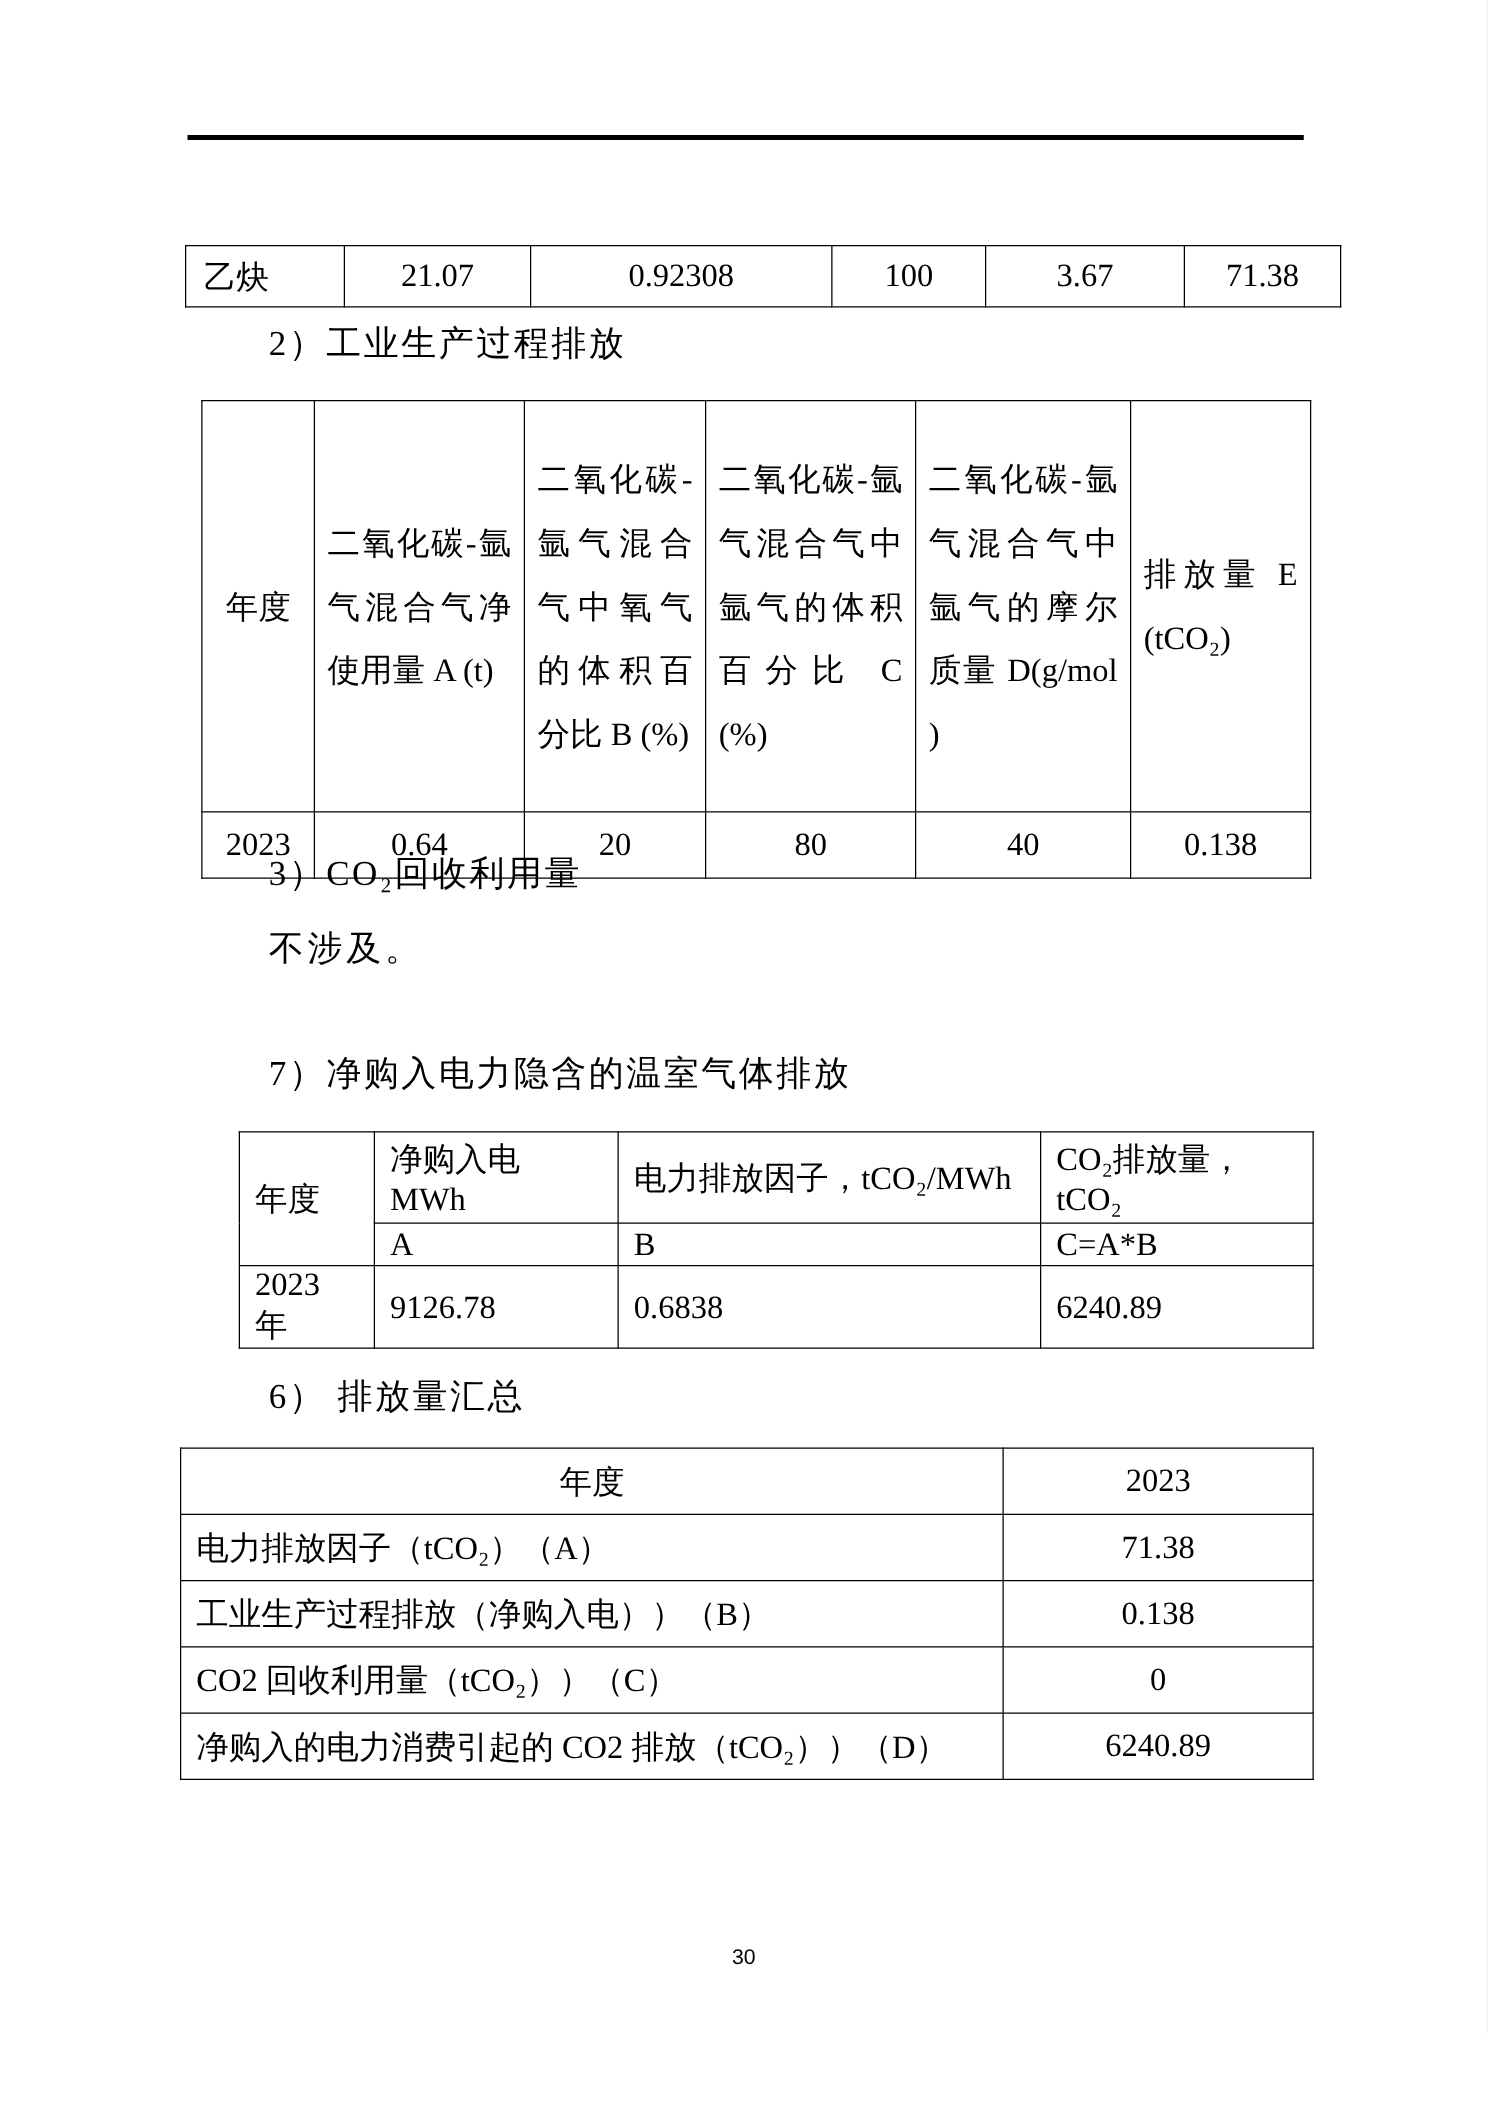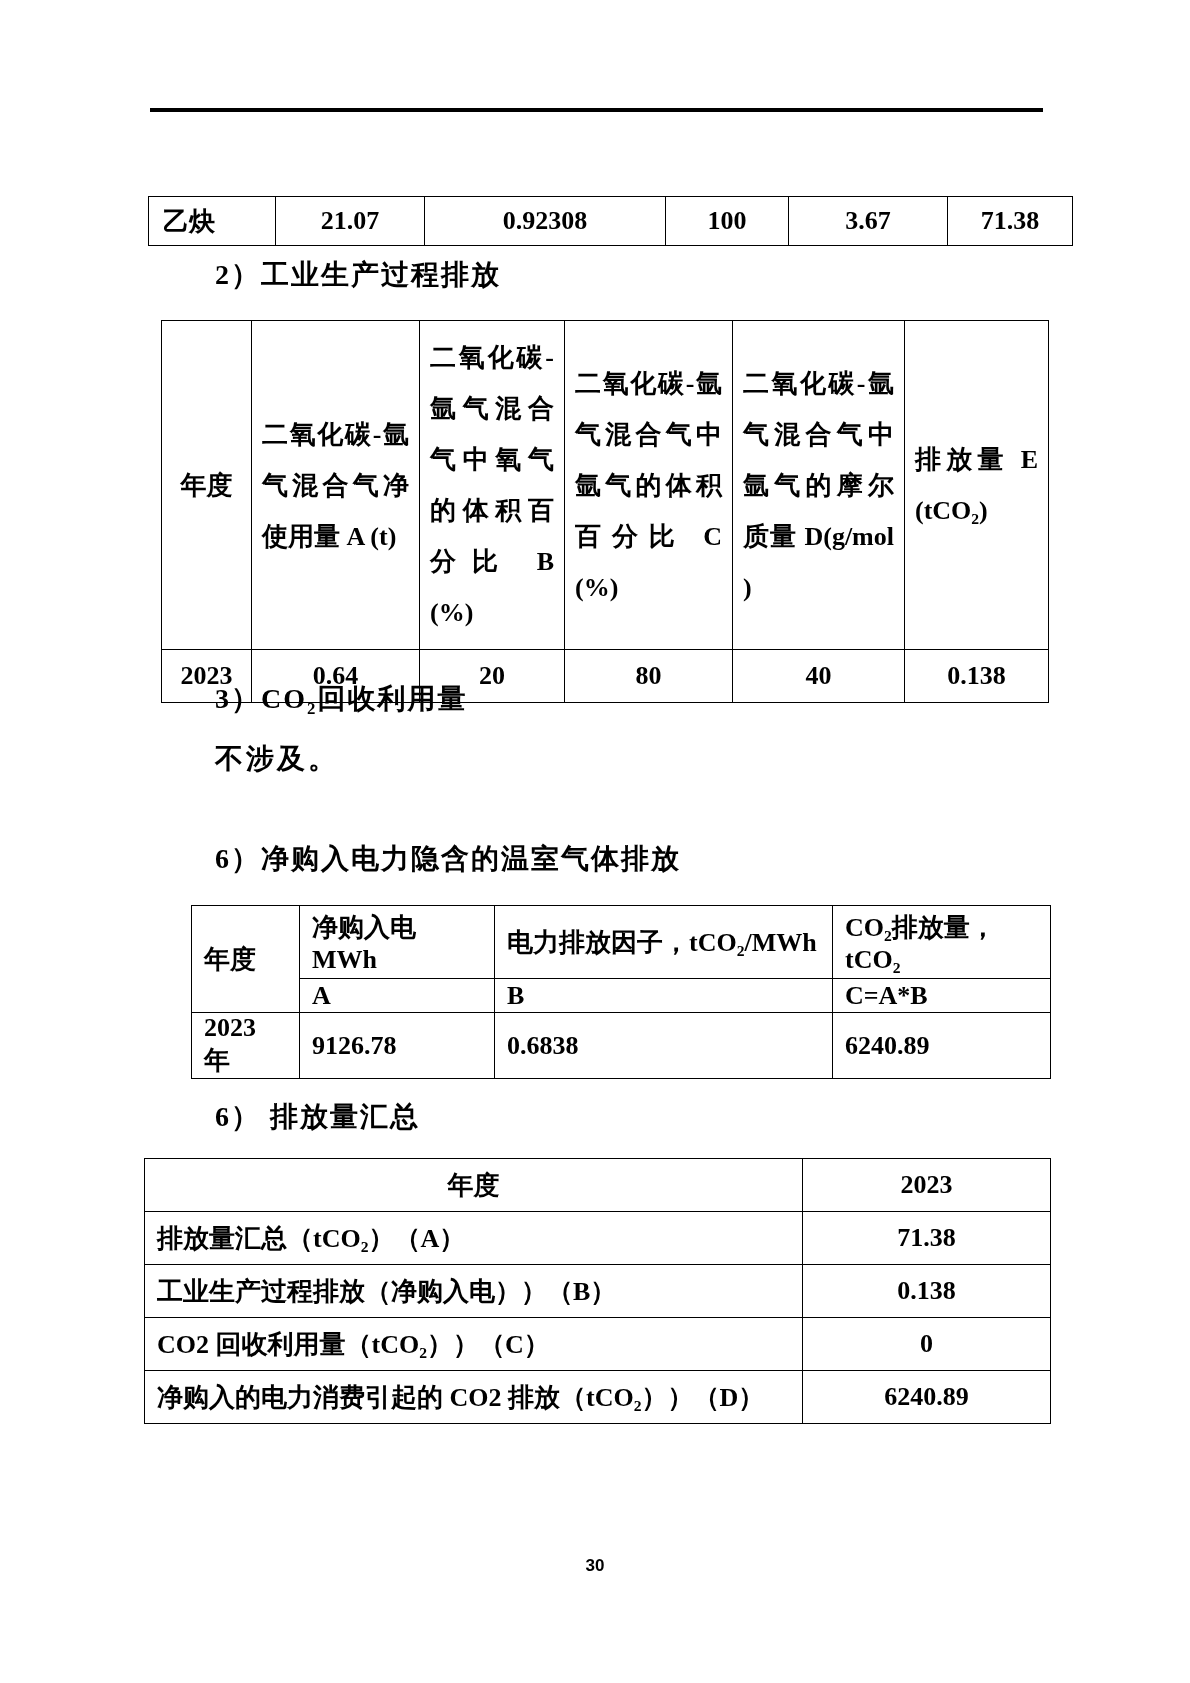--- a/index.html
+++ b/index.html
@@ -4,21 +4,20 @@
 <style>
   html,body{margin:0;padding:0;background:#e8e8e8;}
   #page{
     position:relative;
     width:1190px;height:1683px;
     margin:0 auto;
     background:#ffffff;
     font-family:"Liberation Serif","DejaVu Serif",serif;
     color:#000;
     overflow:hidden;
-    font-weight:bold;
   }
   .rule{position:absolute;left:150px;top:108px;width:893px;height:4px;background:#000;}
 
   table{border-collapse:collapse;table-layout:fixed;position:absolute;}
   td{border:1.5px solid #000;font-size:26px;color:#000;overflow:hidden;}
 
   
   #fuel-table{left:148px;top:196px;width:924px;}
   #fuel-table td{height:48px;text-align:center;padding:0 4px;}
   #fuel-table td.first{text-align:left;padding-left:14px;}
@@ -120,21 +119,21 @@
       <td class="val">20</td>
       <td class="val">80</td>
       <td class="val">40</td>
       <td class="val">0.138</td>
     </tr>
   </tbody>
     </table>
 
   <div class="heading" id="h-recovery">3）CO₂回收利用量</div>
   <div class="heading" id="h-note">不涉及。</div>
-  <div class="heading" id="h-elec">6）净购入电力隐含的温室气体排放</div>
+  <div class="heading" id="h-elec">7）净购入电力隐含的温室气体排放</div>
 
   <table id="elec-table">
     <colgroup>
       <col style="width:108px">
         <col style="width:195px">
         <col style="width:338px">
         <col style="width:218px">
     </colgroup>
     <tbody>
         <tr class="r1">
@@ -163,21 +162,21 @@
     <colgroup>
       <col style="width:658px">
         <col style="width:248px">
     </colgroup>
     <tbody>
         <tr>
       <td class="yearhdr">年度</td>
       <td class="num">2023</td>
     </tr>
     <tr>
-      <td class="lbl">排放量汇总（tCO₂）（A）</td>
+      <td class="lbl">电力排放因子（tCO₂）（A）</td>
       <td class="num">71.38</td>
     </tr>
     <tr>
       <td class="lbl">工业生产过程排放（净购入电））（B）</td>
       <td class="num">0.138</td>
     </tr>
     <tr>
       <td class="lbl">CO2 回收利用量（tCO₂））（C）</td>
       <td class="num">0</td>
     </tr>

